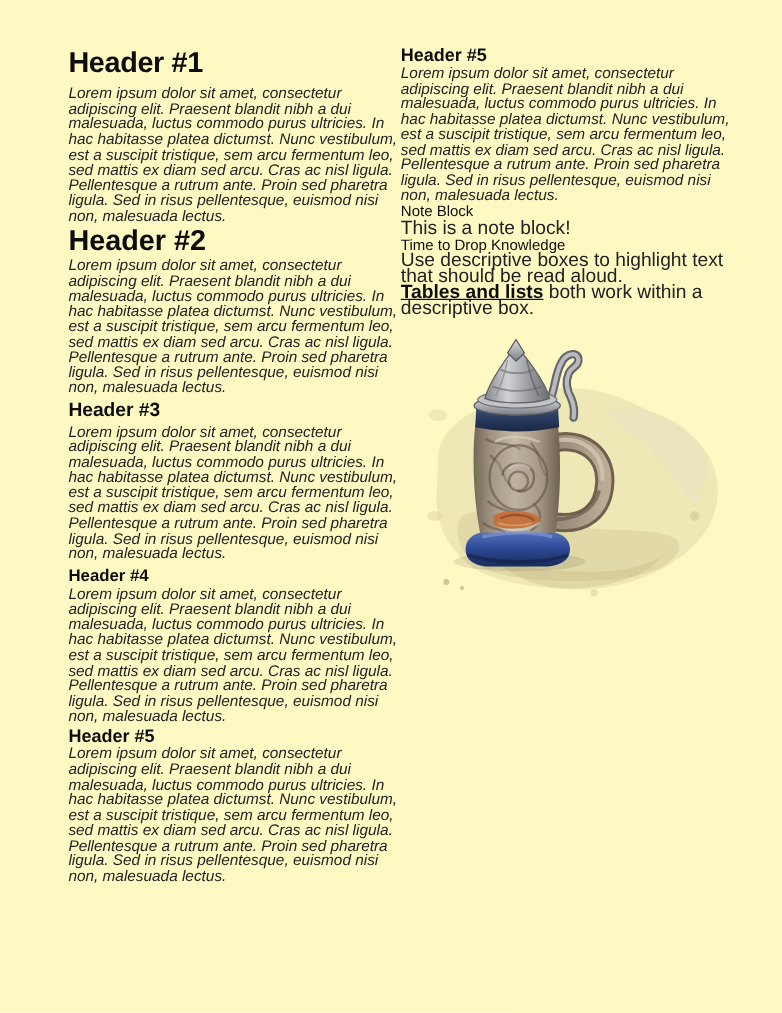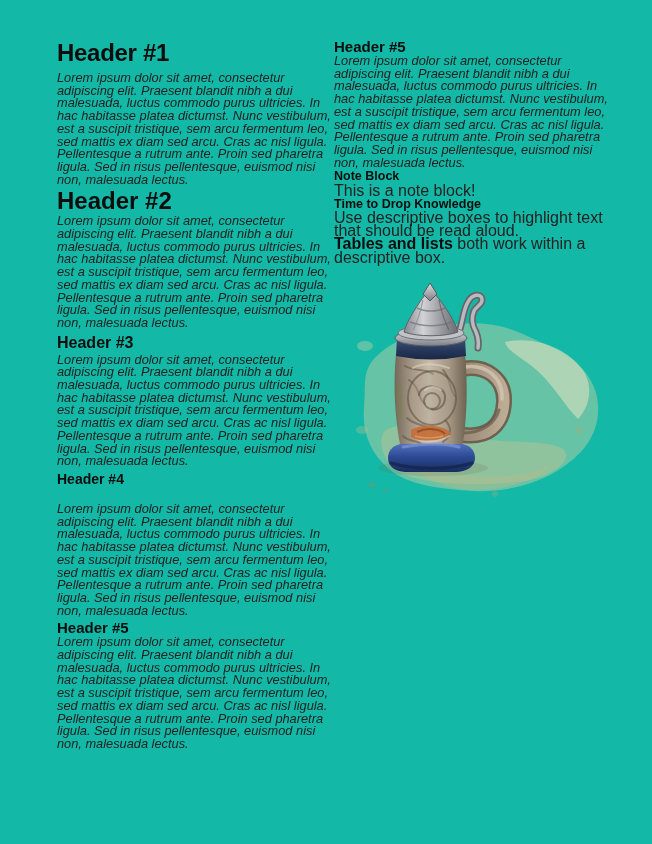--- a/index.html
+++ b/index.html
@@ -7,43 +7,43 @@
     width:652px;height:844px;overflow:hidden;
     font-family:"Liberation Sans","DejaVu Sans",sans-serif;
     color:#222222;
     -webkit-font-smoothing:antialiased;
   }
   .page{
     box-sizing:border-box;
     width:652px;height:844px;
     padding:40px 0 0 57px;
     display:flex;
-    background:#14b8a6;
+    background:#fef9c3;
   }
   .col{width:277px;flex:0 0 277px;}
   .col-right{margin-left:0px;}
   h1,h2,h3,h4,h5{color:#0d0d0d;font-weight:700;margin:4px 0 3px 0;}
   .col > :first-child{margin-top:0;}
   h1{font-size:24px;line-height:26px;margin-bottom:6px;letter-spacing:-0.3px;}
   h2{font-size:24px;line-height:22px;}
   h3{font-size:16px;line-height:17px;}
-  h4{font-size:14px;line-height:15px;margin-bottom:16px;}
+  h4{font-size:14px;line-height:15px;margin-bottom:2px;}
   h5{font-size:15px;line-height:13px;margin-bottom:2px;}
   p.body{
     font-size:12.8px;line-height:12.7px;margin:0;
     letter-spacing:0px;
     font-style:italic;
   }
   .note-label{
-    font-size:12.5px;line-height:13.2px;font-weight:700;color:#0d0d0d;margin:1px 0 0 0;
+    font-size:12.5px;line-height:13.2px;font-weight:400;color:#0d0d0d;margin:1px 0 0 0;
   }
   .note-text{
     font-size:16px;line-height:13.2px;margin:0;
   }
-  .note-text b{color:#0d0d0d;}
+  .note-text b{color:#0d0d0d;text-decoration:underline;}
   .stein-figure{
     margin:16px 0 0 21px;
     width:250px;height:222px;
   }
   .stein-figure svg{display:block;}
 </style>
 </head>
 <body>
 
 <div class="page">

